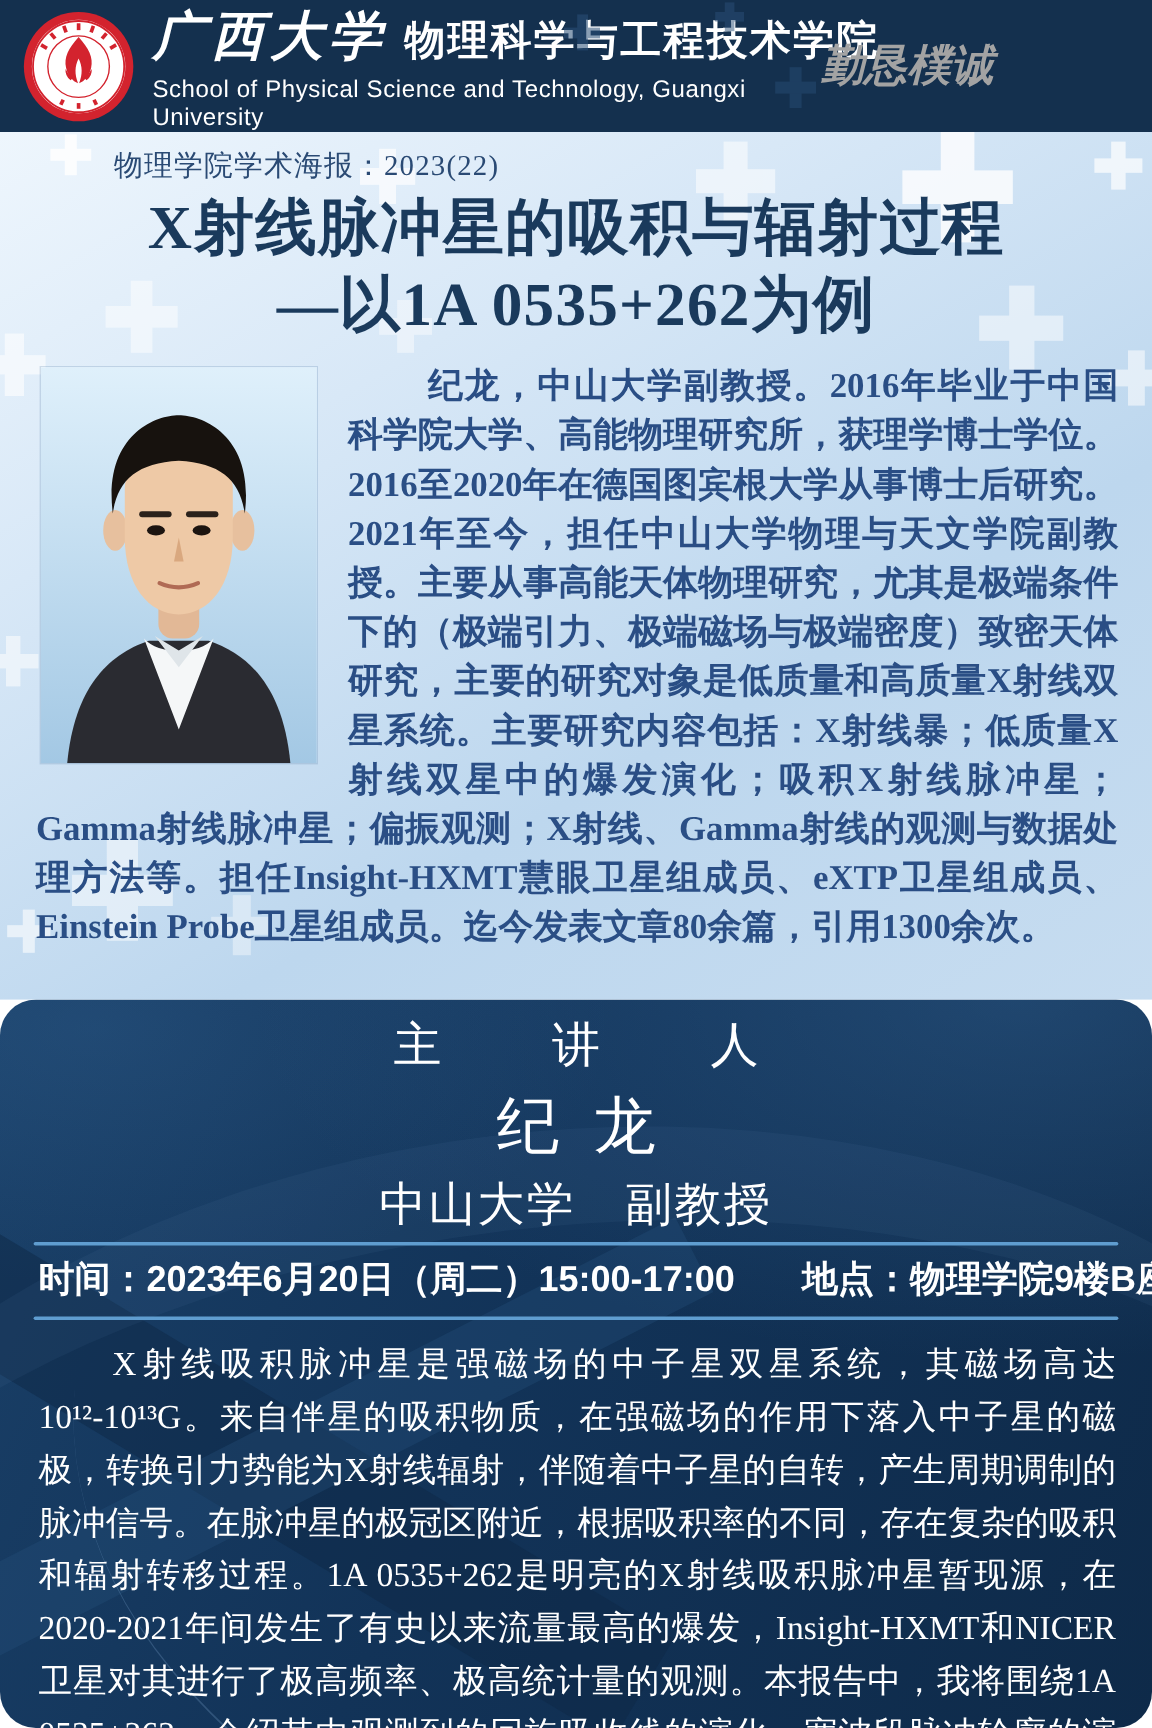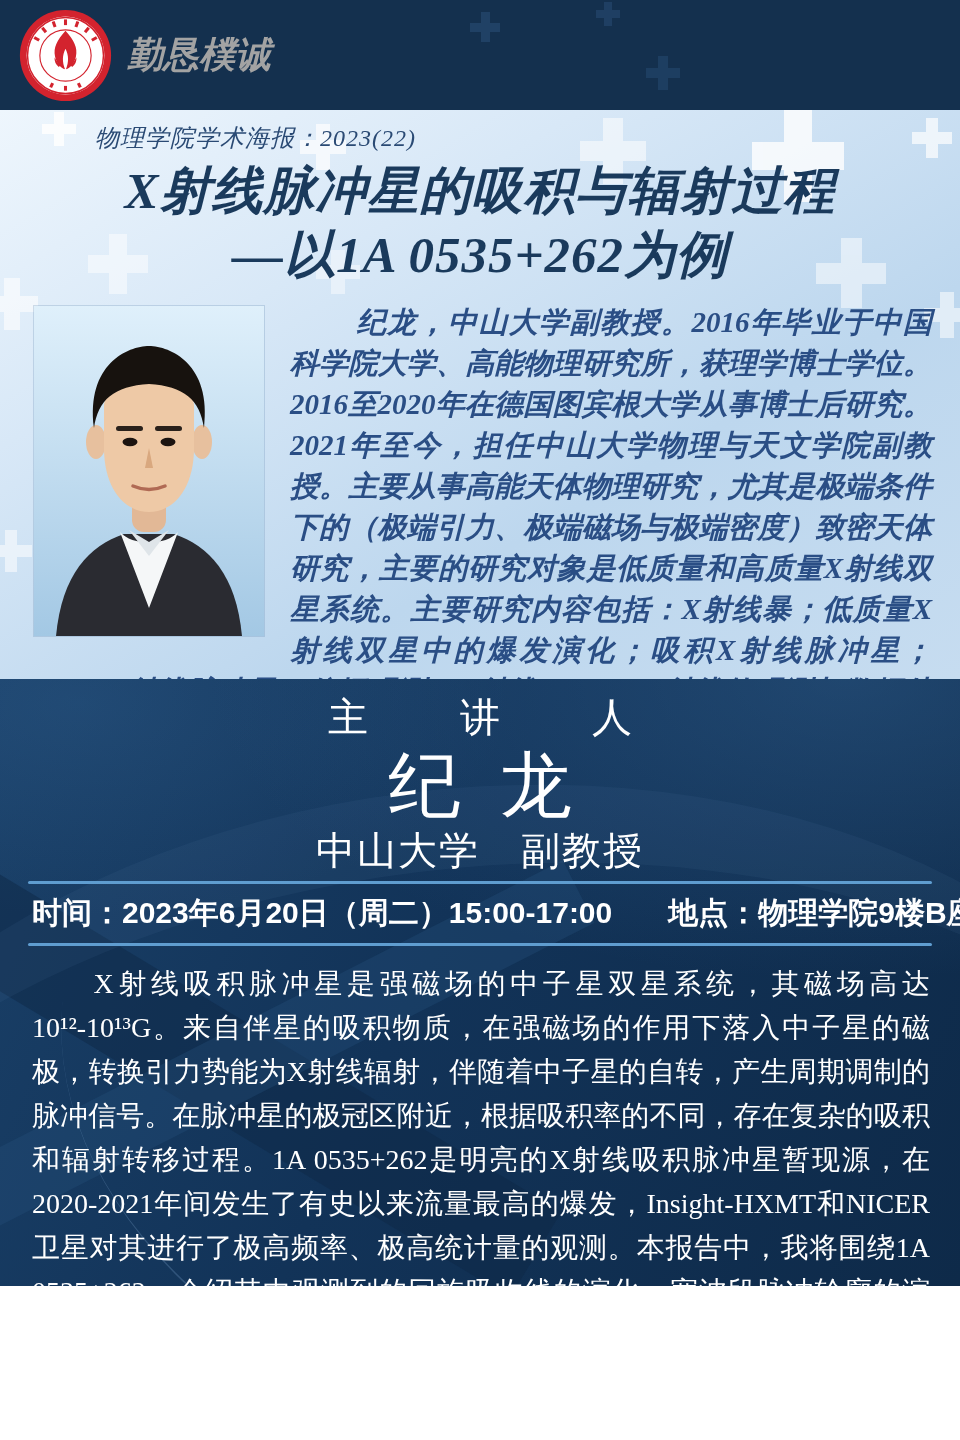--- a/index.html
+++ b/index.html
@@ -31,23 +31,22 @@
   .school-en{font-size:20px;color:#fff;margin-top:4px;letter-spacing:.5px;}
   .motto{
     flex:0 0 auto;width:258px;color:#a3a3a3;
     font-family:"Liberation Serif","DejaVu Serif",serif;
     font-style:italic;font-weight:bold;font-size:36px;line-height:38px;
   }
   .motto-l2{margin-left:48px;}
 
   
   .band{
-    position:relative;height:569px;overflow:hidden;box-sizing:border-box;
+    position:relative;height:723px;overflow:hidden;box-sizing:border-box;
     background:linear-gradient(150deg,#eef6fd 0%,#d8e8f7 30%,#bdd7ee 65%,#c6dcf0 100%);
-    font-style:italic;
   }
   .series-label{
     position:relative;z-index:2;margin:12px 0 0 95px;
     font-family:"Liberation Serif","DejaVu Serif",serif;
     font-size:24px;color:#2a4a74;letter-spacing:1px;
   }
   .title-line{
     position:relative;z-index:2;text-align:center;
     font-family:"Liberation Serif","DejaVu Serif",serif;
     font-weight:bold;font-size:51px;line-height:62px;color:#1a3a5c;letter-spacing:1px;
@@ -66,34 +65,35 @@
   }
 
   
   .dark{
     position:relative;height:607px;overflow:hidden;box-sizing:border-box;color:#fff;
     background:
       radial-gradient(120% 90% at 88% 0%,rgba(55,105,155,.40),transparent 55%),
       radial-gradient(90% 70% at 8% 4%,rgba(55,105,155,.28),transparent 50%),
       linear-gradient(115deg,#1a4068 0%,#123358 45%,#0e2a49 100%);
     padding-top:16px;
+    border-radius:30px;
   }
   .deco{position:absolute;z-index:0;}
   .bar1{width:760px;height:100px;background:rgba(14,40,70,.50);transform:rotate(31deg);left:-170px;top:330px;}
   .bar2{width:760px;height:70px;background:rgba(36,80,124,.35);transform:rotate(-27deg);left:-140px;top:350px;}
   .arc1{width:1500px;height:950px;border-radius:50%;border-top:80px solid rgba(110,155,200,.07);transform:rotate(-7deg);left:-280px;top:110px;}
   .arc2{width:1200px;height:820px;border-radius:50%;border-bottom:3px solid rgba(150,190,230,.22);right:-300px;bottom:-180px;transform:rotate(5deg);}
   .dark-content{position:relative;z-index:2;}
   .speaker-label{
     text-align:center;font-size:40px;line-height:44px;
     letter-spacing:2.3em;text-indent:2.3em;color:#fff;font-weight:500;
   }
   .speaker-name{
     text-align:center;font-family:"Liberation Serif","DejaVu Serif",serif;
-    font-size:72px;line-height:78px;margin-top:8px;letter-spacing:.55em;text-indent:.55em;
+    font-size:52px;line-height:78px;margin-top:8px;letter-spacing:.55em;text-indent:.55em;
   }
   .speaker-affil{
     text-align:center;font-family:"Liberation Serif","DejaVu Serif",serif;
     font-size:39px;line-height:48px;margin-top:2px;letter-spacing:2px;
   }
   .sep{height:3px;background:#5f9dd0;margin:6px 28px 0 28px;border-radius:2px;}
   .sep-2{margin-top:9px;}
   .schedule{
     display:flex;align-items:baseline;margin:8px 0 0 32px;
     font-weight:bold;font-size:30px;line-height:42px;white-space:nowrap;
@@ -128,20 +128,27 @@
       <rect x="48.4" y="12" width="3.2" height="6" transform="rotate(60 50 50)"></rect>
       <rect x="48.4" y="82" width="3.2" height="5" transform="rotate(-25 50 50)"></rect>
       <rect x="48.4" y="82" width="3.2" height="5"></rect>
       <rect x="48.4" y="82" width="3.2" height="5" transform="rotate(25 50 50)"></rect>
     </g>
     <path d="M50 24 C 41 34, 37 42, 39 51 C 40.5 58, 45 63, 49.5 64.5 C 46.5 57, 46.5 50, 50 43 C 53.5 50, 53.5 57, 50.5 64.5 C 55 63, 59.5 58, 61 51 C 63 42, 59 34, 50 24 Z" fill="#d3232e"></path>
     <path d="M43 62 Q 38 58 38.5 52 Q 41 57 45 60 Z" fill="#d3232e"></path>
     <path d="M57 62 Q 62 58 61.5 52 Q 59 57 55 60 Z" fill="#d3232e"></path>
   </svg>
 
+  <div class="h-titles">
+    <div class="h-row1">
+      <span class="uni-name">广西大学</span>
+      <span class="school-name">物理科学与工程技术学院</span>
+    </div>
+    <div class="school-en">School of Physical Science and Technology, Guangxi University</div>
+  </div>
 
   <div class="motto">
     <div>勤恳樸诚</div>
   </div>
 </div>
 
 <div class="band">
 
   <div class="plus" style="left:42px;top:2px;width:34px;height:34px;opacity:.85"></div>
   <div class="plus" style="left:300px;top:14px;width:46px;height:46px;opacity:.7"></div>

